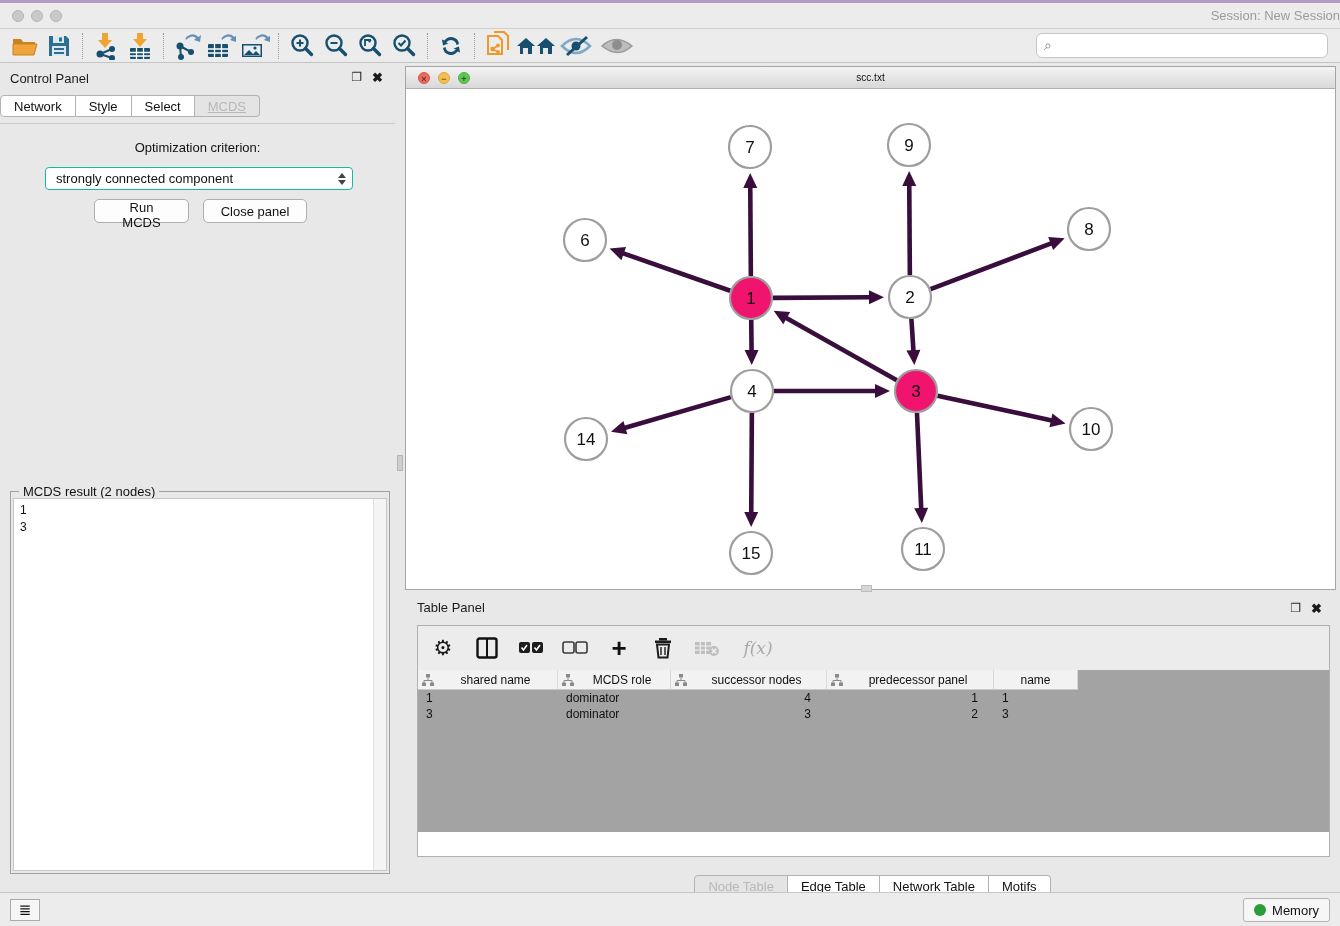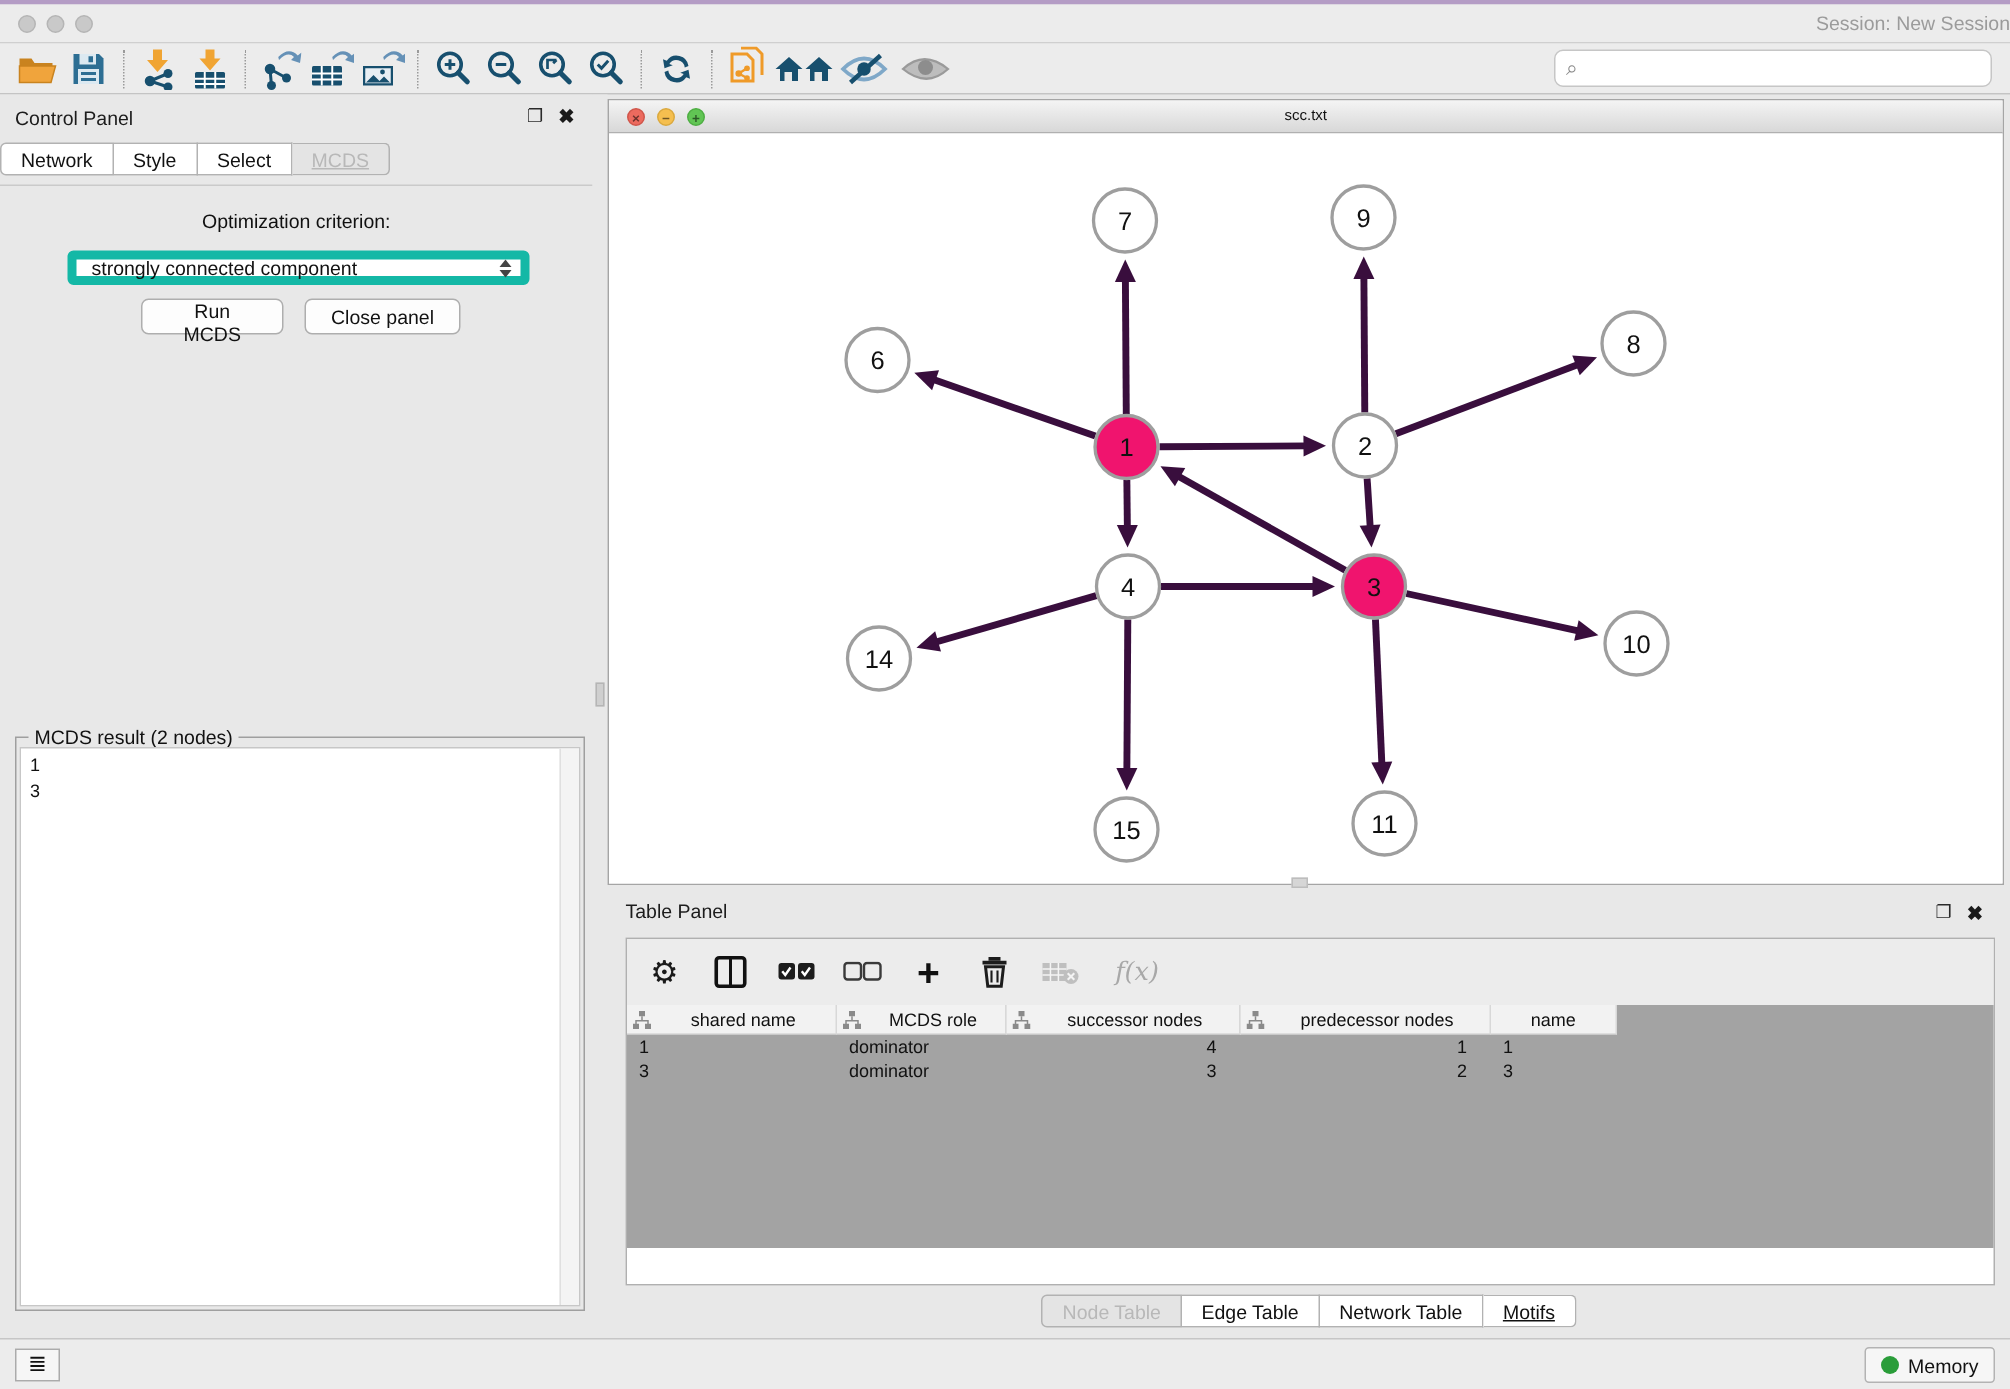--- a/index.html
+++ b/index.html
@@ -30,21 +30,21 @@
   #cp-controls { position:absolute; right:12px; top:7px; display:flex; gap:10px; }
 
   .seg-tabs { display:flex; justify-content:flex-start; margin-top:6px; }
   .seg-tab { border:1px solid #b2b2b2; border-left:none; background:#fff; padding:3px 13px; font-size:13px; color:#111; height:22px; line-height:15px; }
   .seg-tab:first-child { border-left:1px solid #b2b2b2; border-radius:4px 0 0 4px; }
   .seg-tab:last-child { border-radius:0 4px 4px 0;text-decoration:underline; }
   .seg-tab.active { background:#e4e4e4; color:#b8b8b8; }
 
   #cp-body { position:absolute; left:0; top:60px; width:395px; height:769px; border-top:1px solid #cacaca; background:#e8e8e8; }
   #opt-label { text-align:center; margin-top:16px; font-size:13px; color:#111; }
-  #criterion-select { position:absolute; left:45px; top:43px; width:308px; height:23px; background:#fff; border:6px solid #14b8a6; border-radius:4px; display:flex; align-items:center; padding:0 6px 0 10px; font-size:13px; color:#111; }
+  #criterion-select { position:absolute; left:45px; top:43px; width:308px; height:23px; background:#fff; border:1px solid #14b8a6; border-radius:4px; display:flex; align-items:center; padding:0 6px 0 10px; font-size:13px; color:#111; }
   #criterion-select .spacer { flex:1; }
   .stepper { display:flex; flex-direction:column; gap:2px; }
   .stepper i { width:0; height:0; border-left:4px solid transparent; border-right:4px solid transparent; }
   .stepper .up { border-bottom:5px solid #444; }
   .stepper .down { border-top:5px solid #444; }
   .cp-btn { position:absolute; top:75px; height:24px; background:#fdfdfd; border:1px solid #aeaeae; border-radius:5px; font-size:13px; color:#111; padding:0 14px; font-family:inherit; }
   #run-btn { left:94px; width:95px; }
   #closepanel-btn { left:203px; width:104px; }
 
   #result-group { position:absolute; left:10px; top:367px; width:380px; height:383px; border:1px solid #9f9f9f; }
@@ -77,21 +77,21 @@
   .fx-glyph { font-family:"DejaVu Serif", serif; font-style:italic; font-size:17px; color:#a8a8a8; }
 
   #tp-table { position:absolute; left:0; top:44px; width:911px; height:162px; background:#a3a3a3; overflow:hidden; }
   #tp-head { display:flex; height:20px; }
   .th { background:#f2f2f2; border-bottom:1px solid #c9c9c9; border-right:1px solid #d8d8d8; display:flex; align-items:center; font-size:12px; color:#111; position:relative; }
   .th .th-label { flex:1; text-align:center; }
   .tr { display:flex; height:16px; }
   .td { font-size:12px; color:#111; line-height:16px; overflow:hidden; white-space:nowrap; }
   .tree-ic { margin-left:4px; }
 
-  #tp-tabs { position:absolute; left:0; right:0; top:268px; display:flex; justify-content:center; }
+  #tp-tabs { position:absolute; left:0; right:0; top:280px; display:flex; justify-content:center; }
 
   
   #status-bar { left:0; top:892px; width:1340px; height:34px; background:#ececec; border-top:1px solid #c6c6c6; }
   #list-btn { position:absolute; left:10px; top:6px; width:30px; height:22px; background:#f6f6f6; border:1px solid #ababab; text-align:center; font-size:15px; line-height:20px; color:#111; }
   #memory-btn { position:absolute; right:10px; top:5px; height:24px; background:#f6f6f6; border:1px solid #b3b3b3; border-radius:3px; display:flex; align-items:center; gap:6px; padding:0 10px; font-size:13px; color:#111; }
   #memory-dot { width:12px; height:12px; border-radius:50%; background:#2a9d3a; }
   svg { display:block; }
 </style>
 </head>
 <body>
@@ -484,21 +484,21 @@
             </svg>
             <span class="th-label">successor nodes</span>
           </div>
           <div class="th" style="width: 167px;">
             <svg class="tree-ic" width="12" height="12">
               <rect x="4" y="0" width="4" height="3.5" fill="#8a8a8a"></rect>
               <path d="M6 3.5 v3 M2 9 v-2.5 h8 v2.5" stroke="#8a8a8a" stroke-width="1" fill="none"></path>
               <rect x="0" y="8.5" width="4" height="3.5" fill="#8a8a8a"></rect>
               <rect x="8" y="8.5" width="4" height="3.5" fill="#8a8a8a"></rect>
             </svg>
-            <span class="th-label">predecessor nodes</span>
+            <span class="th-label">predecessor panel</span>
           </div>
           <div class="th" style="width: 84px;">
             <span class="th-label">name</span>
           </div>
         </div>
       <div id="tp-rows">
           <div class="tr">
             <div class="td" style="width: 140px; text-align: left; padding: 0px 0px 0px 8px;">1</div>
             <div class="td" style="width: 113px; text-align: left; padding: 0px 0px 0px 8px;">dominator</div>
             <div class="td" style="width: 156px; text-align: right; padding: 0px 16px 0px 0px;">4</div>

